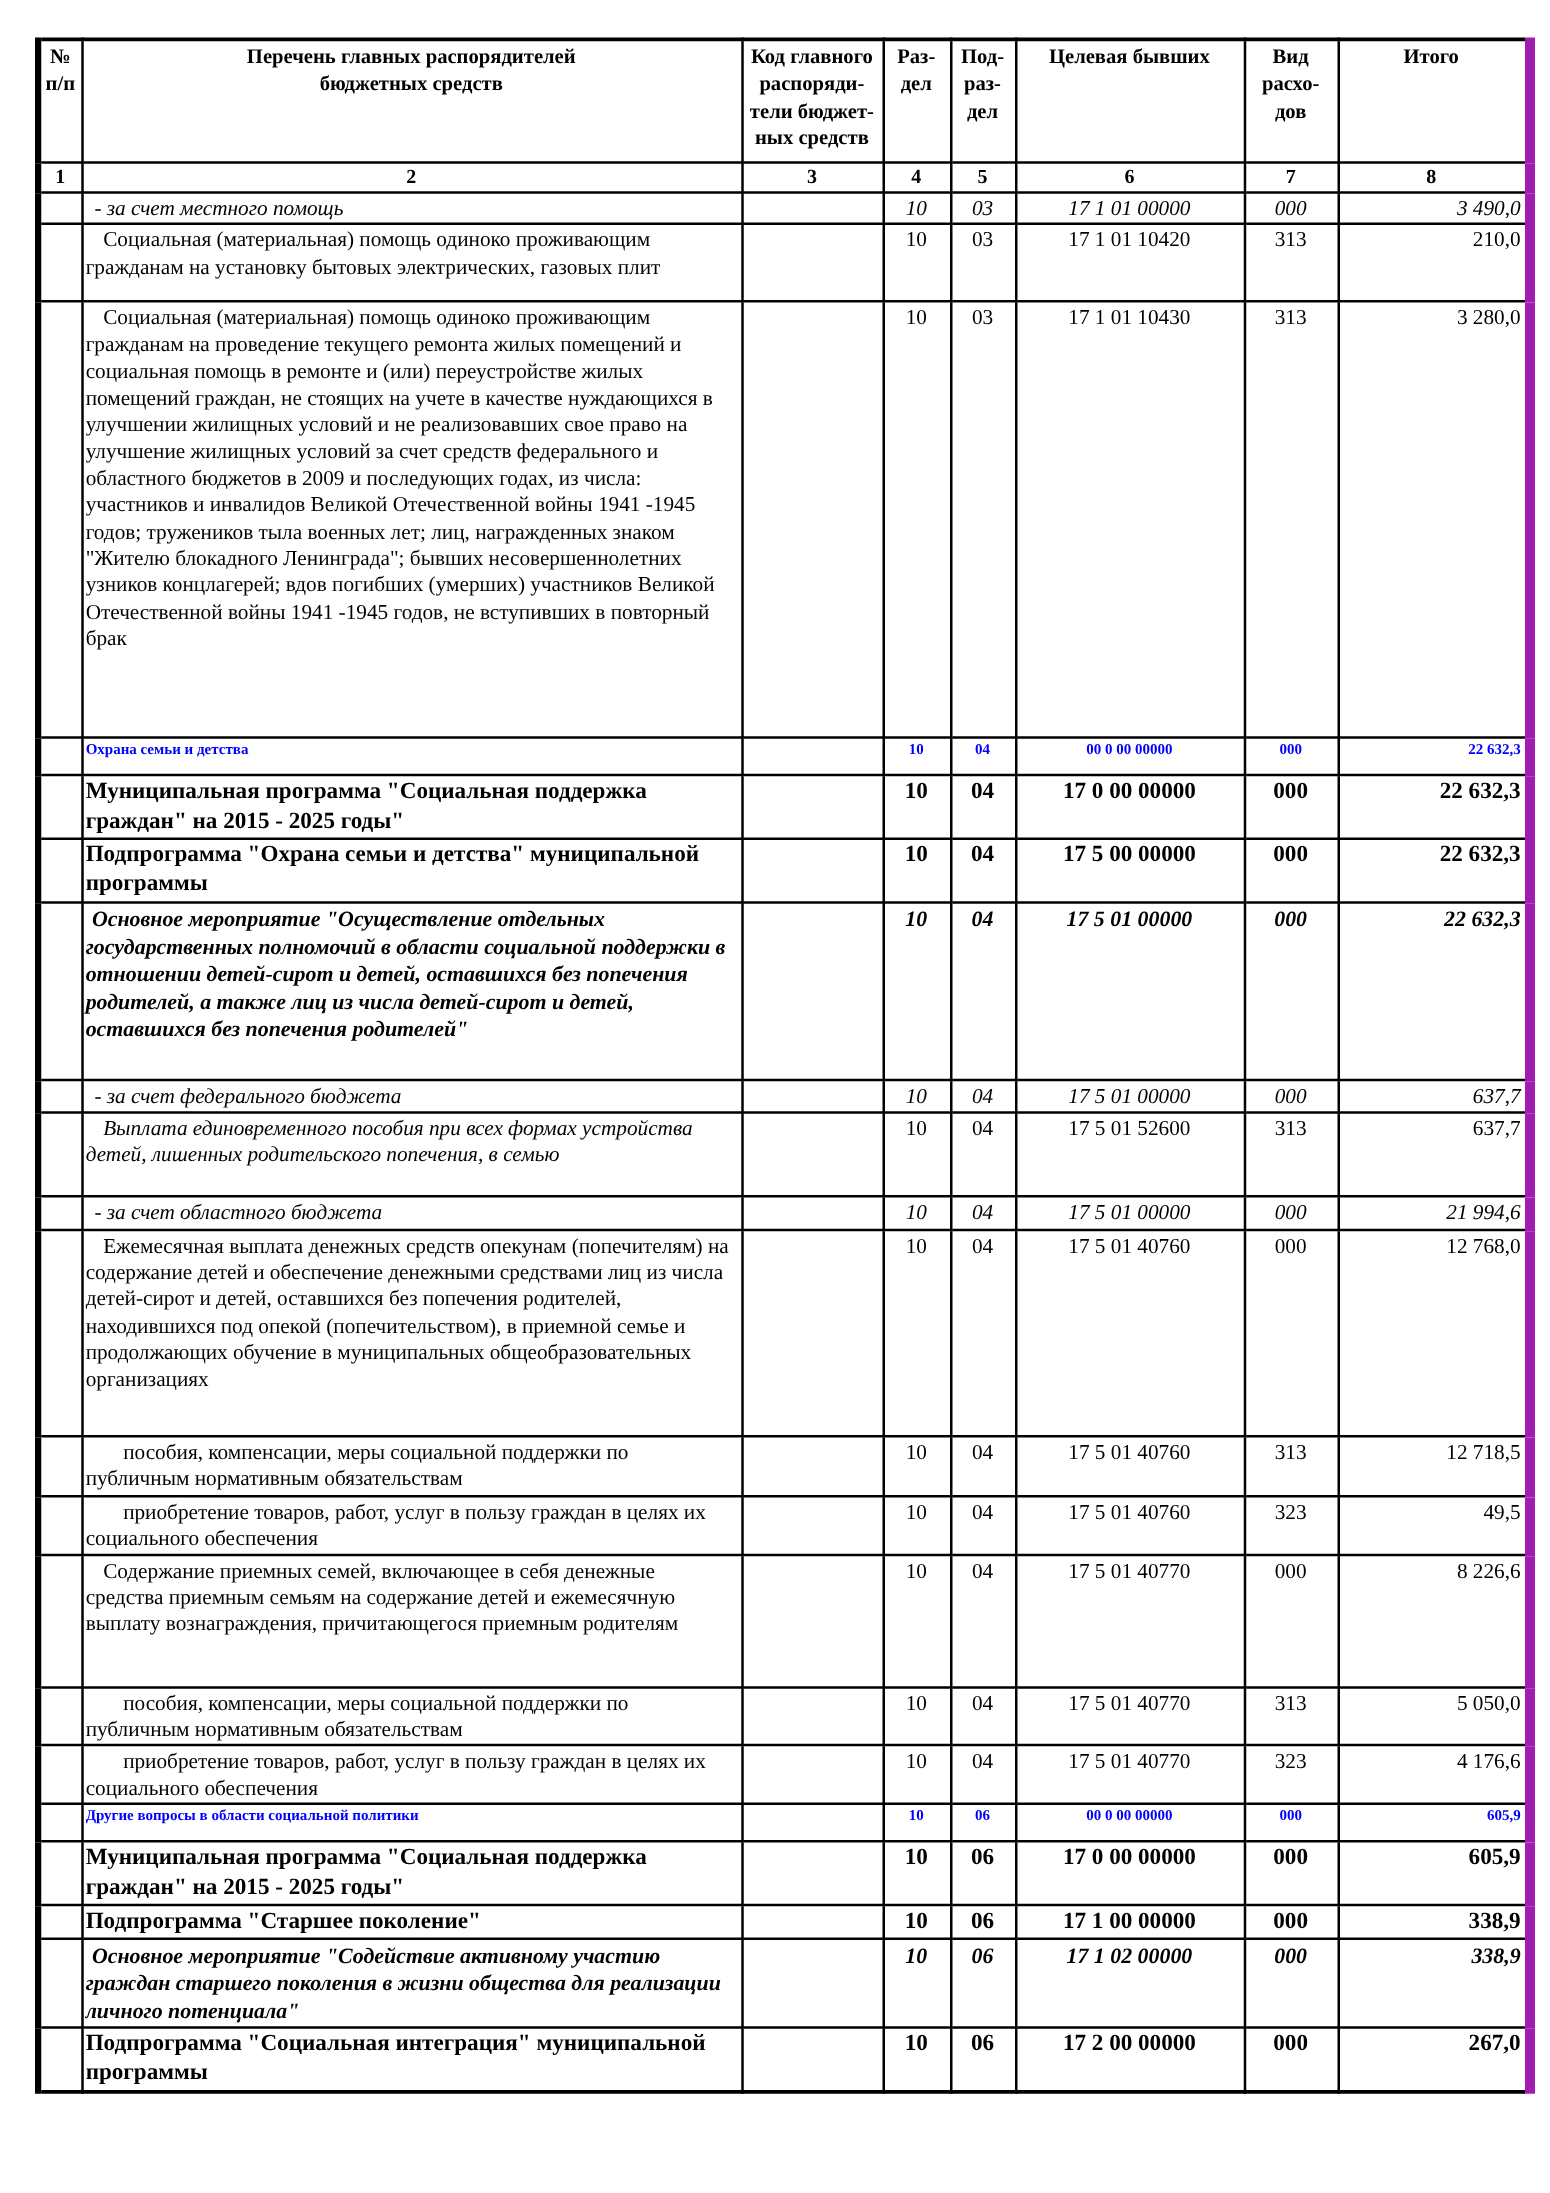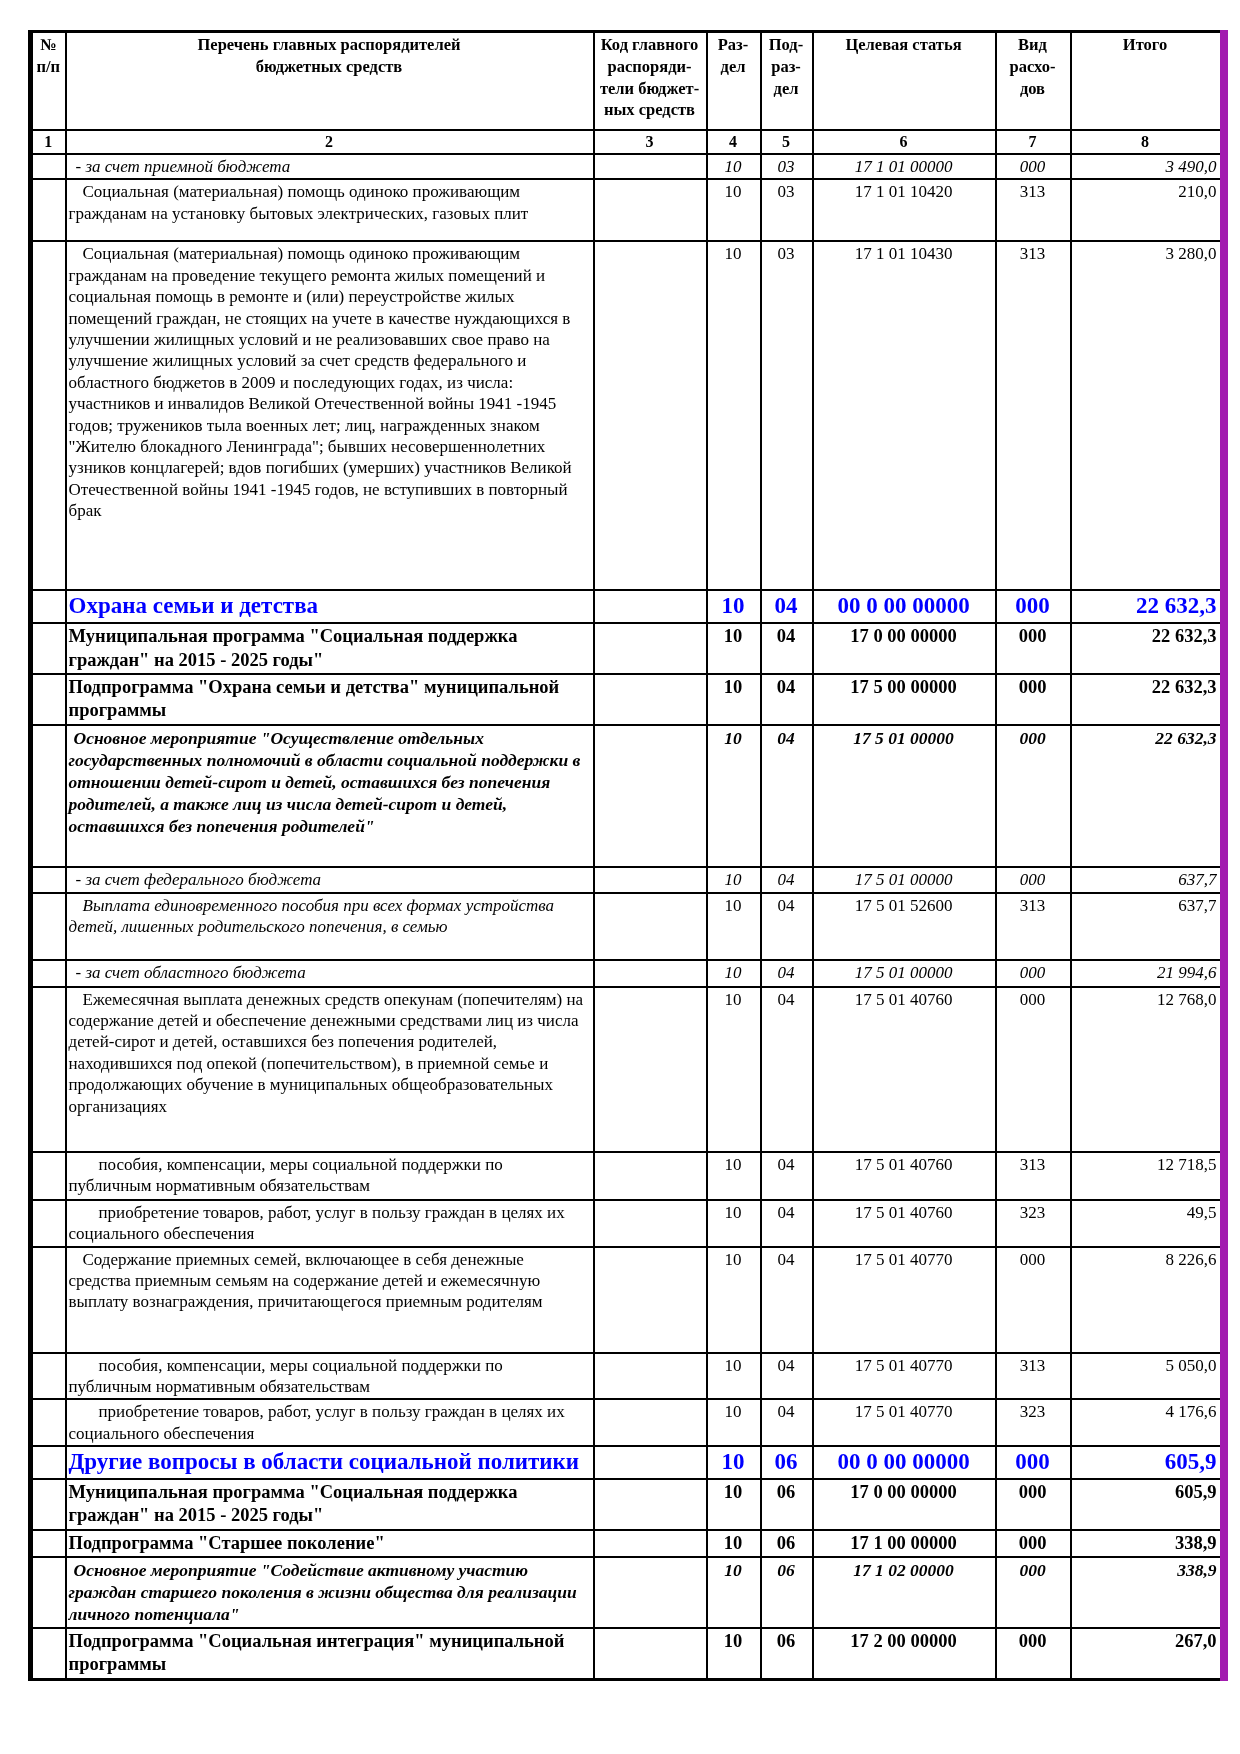--- a/index.html
+++ b/index.html
@@ -69,21 +69,21 @@
   .st-bold td          { font-weight: bold; font-size: 18.5px; }
   .st-bold .c-text     { text-indent: 0; }
   .st-bold td          { border-top: 3px solid #000; }
 
   .st-bold-italic td   { font-weight: bold; font-style: italic; font-size: 17.5px; }
   .st-bold-italic .c-text { text-indent: 5px; }
   .st-bold-italic td   { border-top: 3px solid #000; }
 
   .st-section td {
     font-weight: bold;
-    font-size: 23px;
+    font-size: 12px;
     color: var(--section-color, #0000FF);
     border-top: 3px solid #000;
     border-bottom: 3px solid #000;
   }
   .st-section .c-text { text-indent: 0; }
 
   .sub-item .c-text { text-indent: 30px; }
 </style>
 </head>
 <body>
@@ -107,40 +107,40 @@
 бюджетных средств</th>
       <th>Код главного
 распоряди-
 тели бюджет-
 ных средств</th>
       <th>Раз-
 дел</th>
       <th>Под-
 раз-
 дел</th>
-      <th>Целевая статья</th>
+      <th>Целевая бывших</th>
       <th>Вид расхо-
 дов</th>
       <th>Итого</th>
     </tr>
     <tr class="numbers-row">
       <th>1</th>
       <th>2</th>
       <th>3</th>
       <th>4</th>
       <th>5</th>
       <th>6</th>
       <th>7</th>
       <th>8</th>
     </tr>
   </thead>
   <tbody id="table-body">
       <tr class="st-italic" style="height: 22px;">
         <td class="c-num"></td>
-        <td class="c-text">- за счет приемной бюджета</td>
+        <td class="c-text">- за счет местного помощь</td>
         <td class="c-code"></td>
         <td class="c-rd">10</td>
         <td class="c-sub">03</td>
         <td class="c-target">17 1 01 00000</td>
         <td class="c-vid">000</td>
         <td class="c-total">3 490,0</td>
       </tr>
       <tr class="st-regular" style="height: 62px;">
         <td class="c-num"></td>
         <td class="c-text">Социальная (материальная) помощь одиноко проживающим гражданам на установку бытовых электрических, газовых плит</td>

